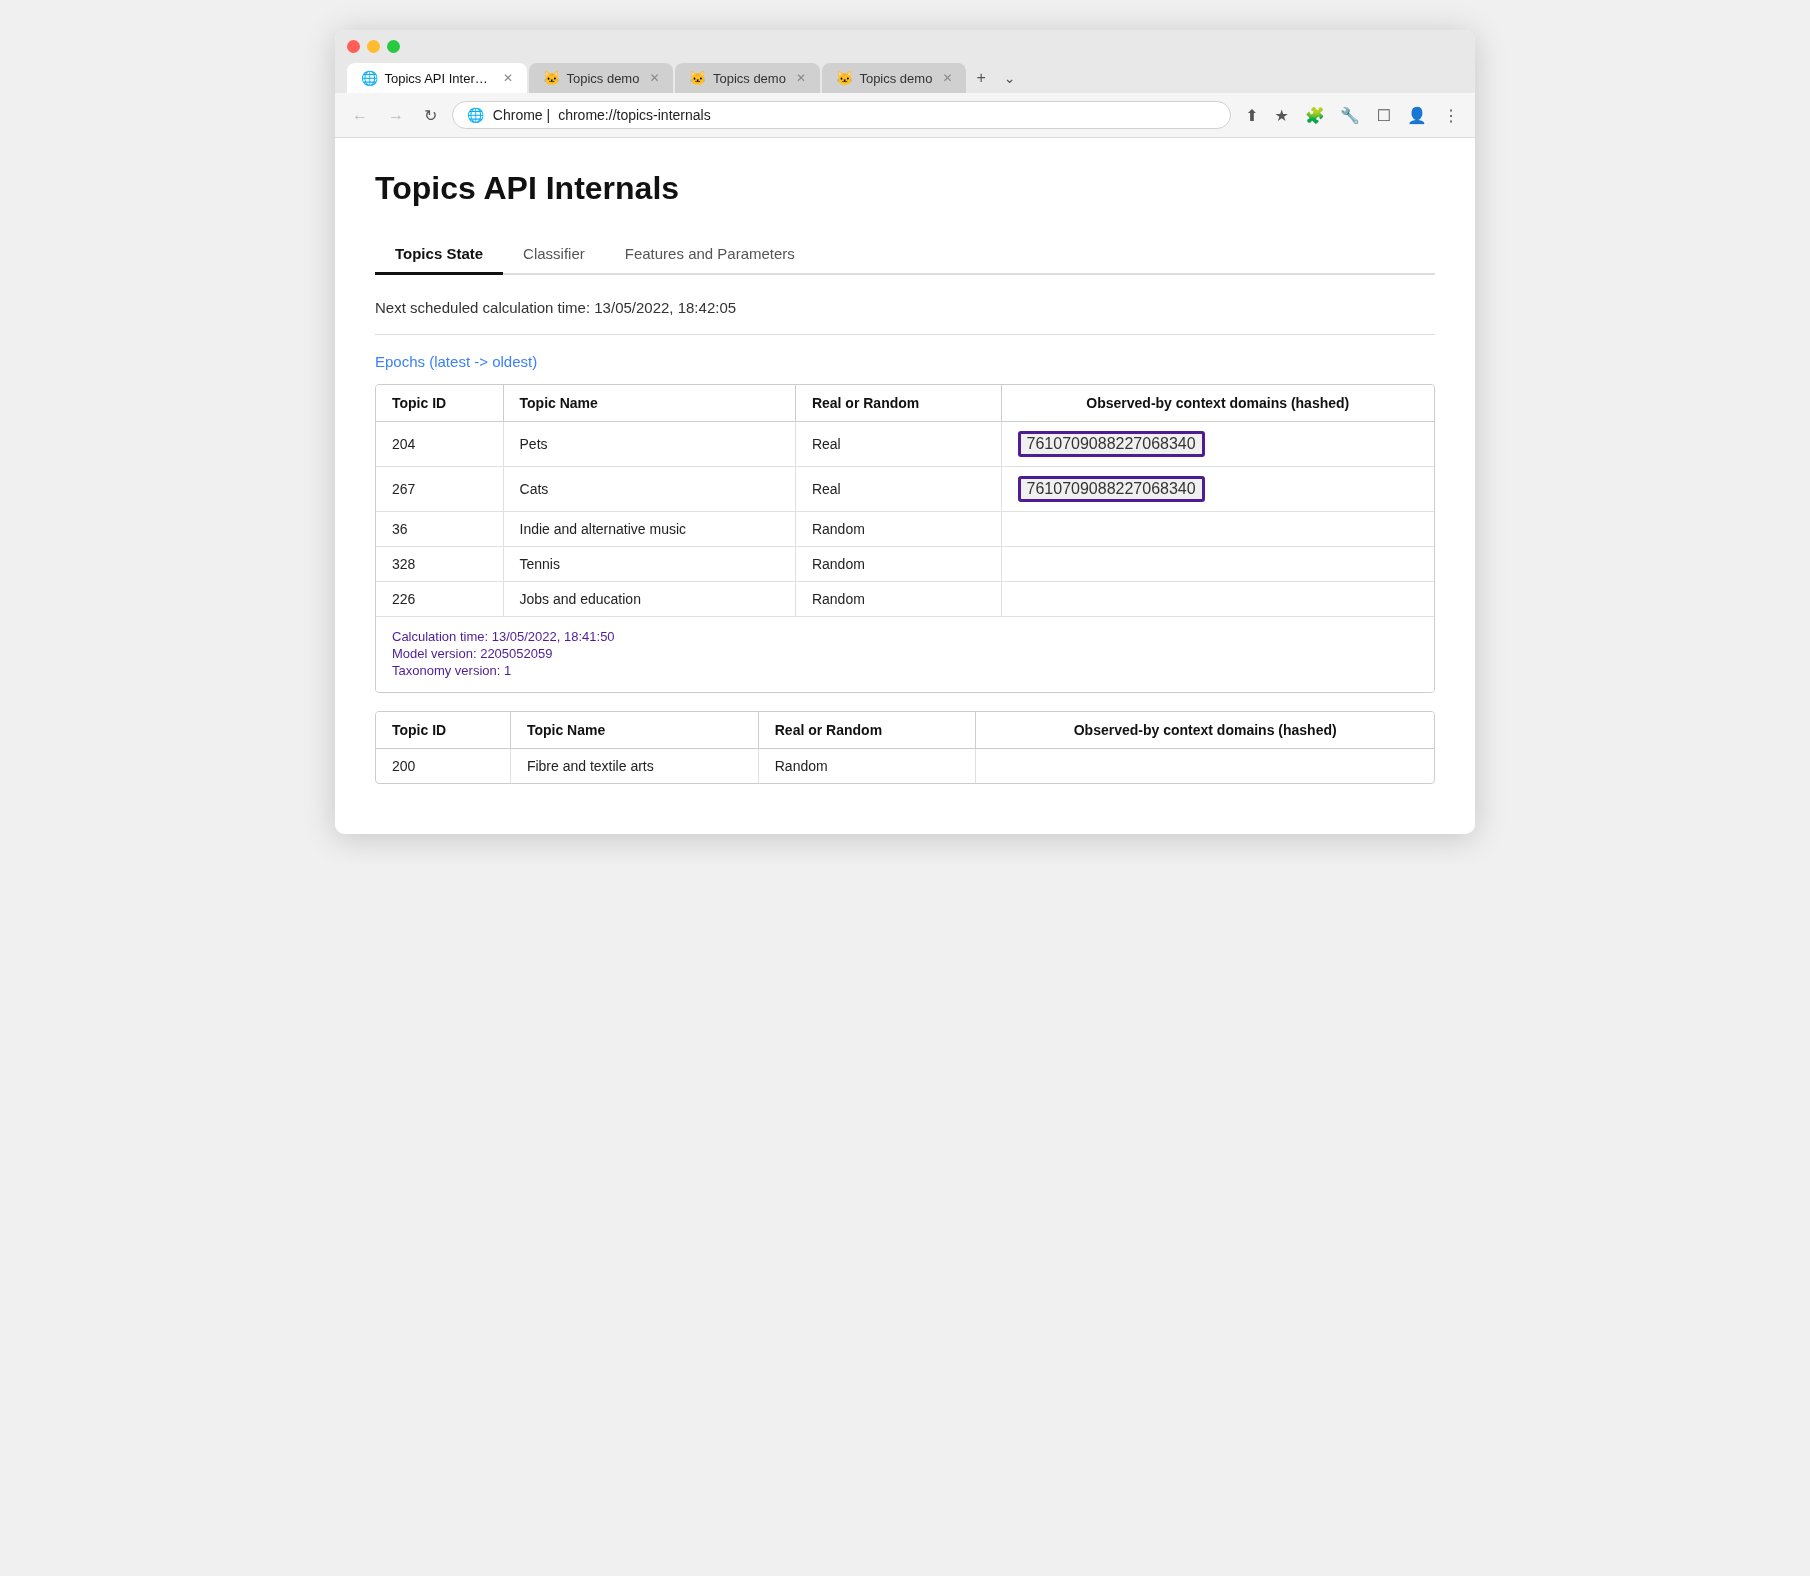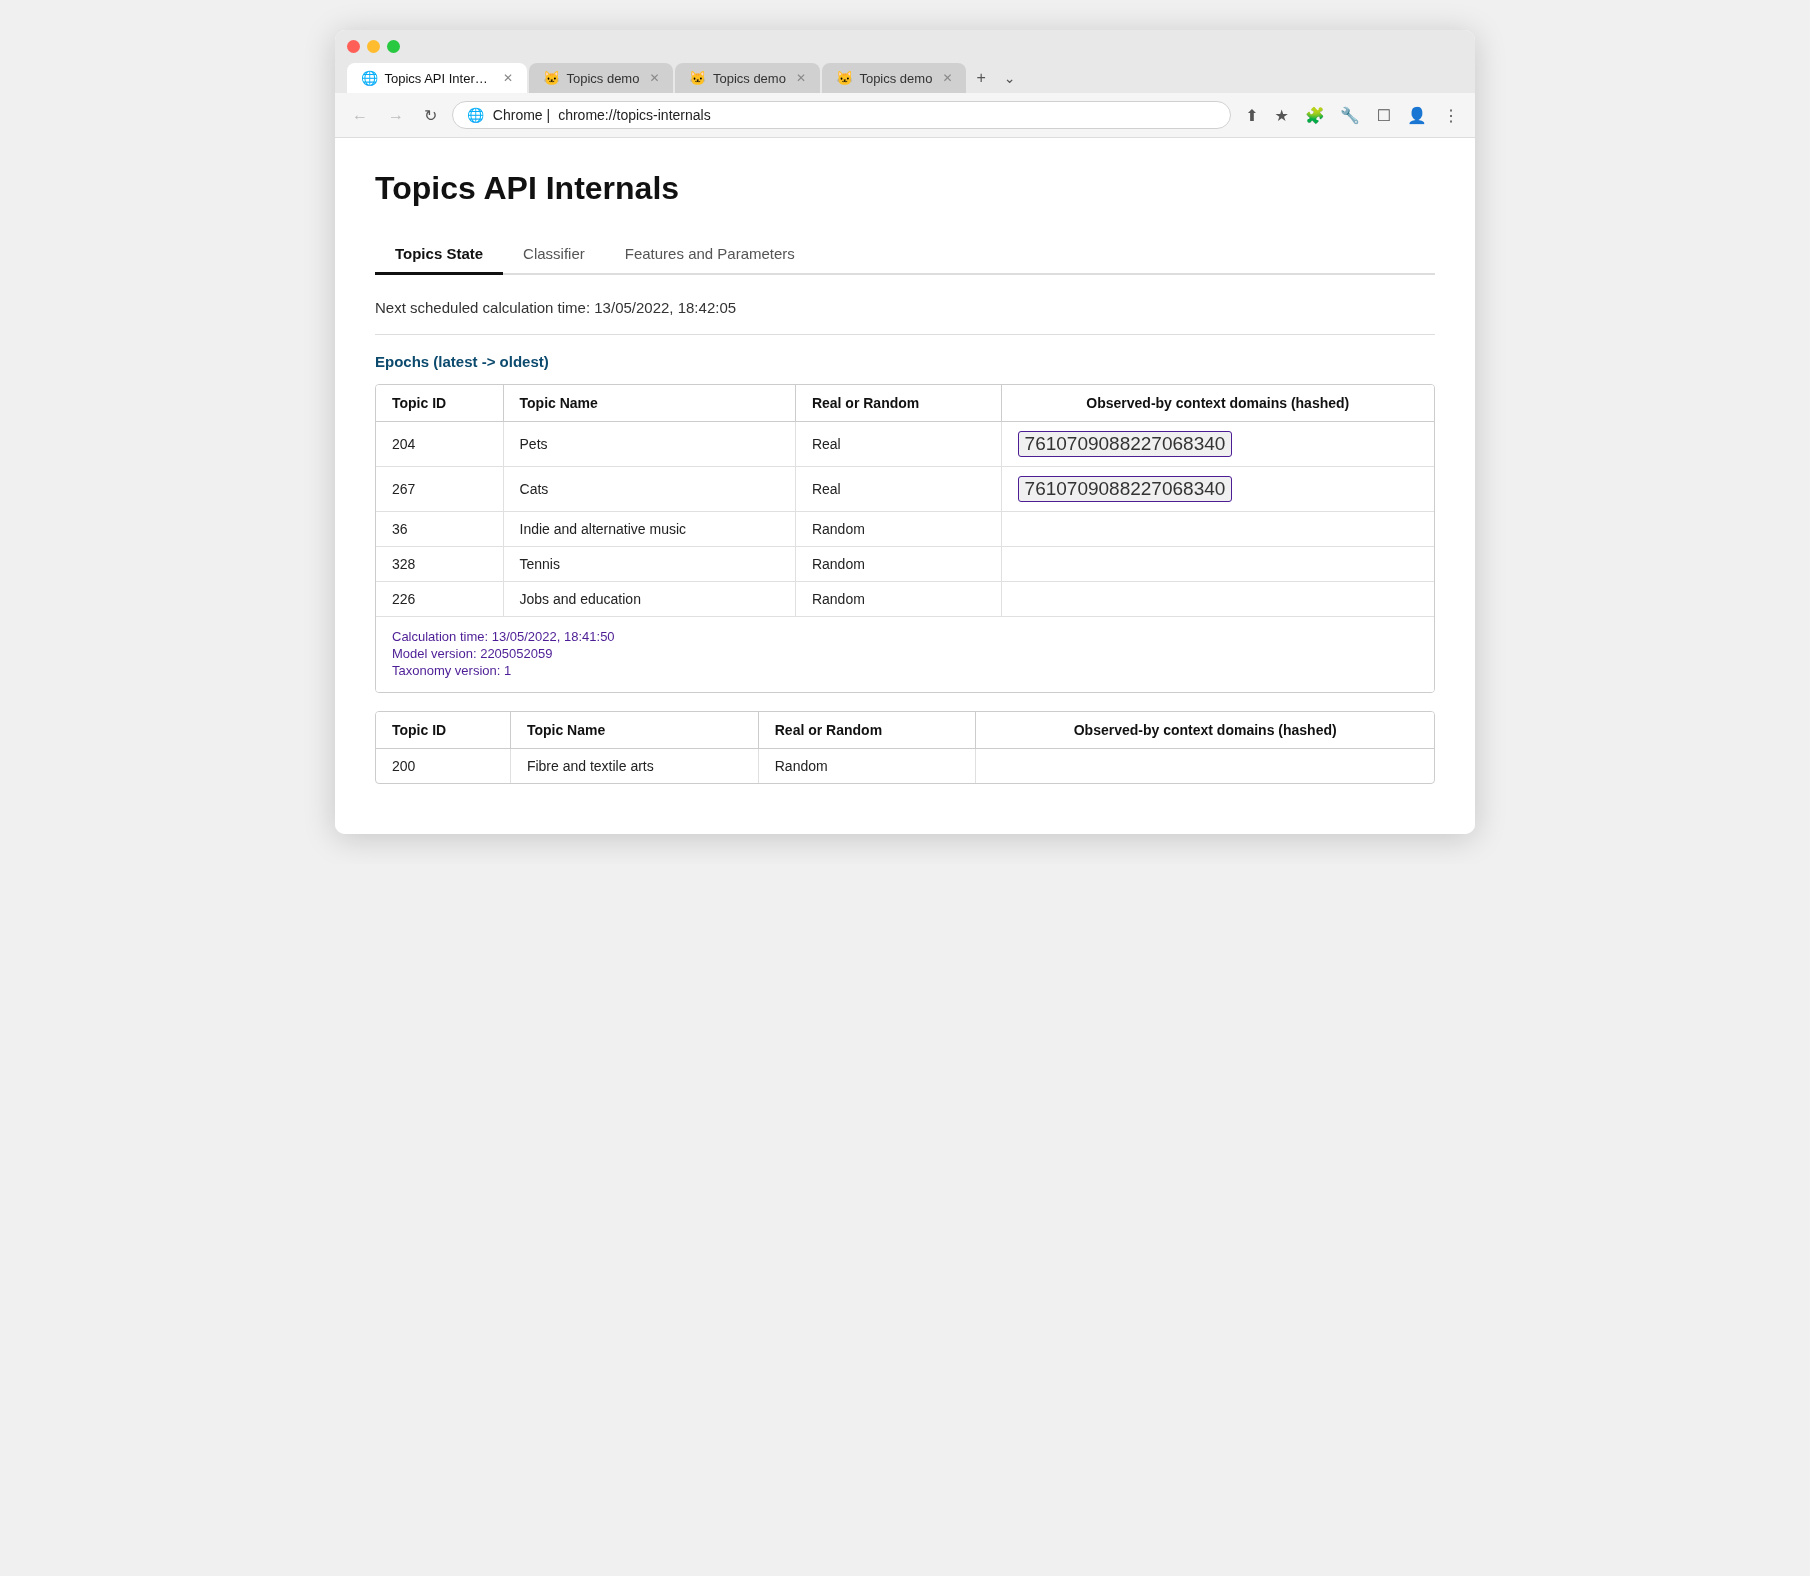--- a/index.html
+++ b/index.html
@@ -146,22 +146,22 @@
       color: #333;
       margin-bottom: 16px;
     }
     .divider {
       border: none;
       border-top: 1px solid #ddd;
       margin: 18px 0 18px 0;
     }
     .section-heading {
       font-size: 15px;
-      font-weight: bold;
-      color: #0c4a6e;
+      font-weight: normal;
+      color: #3b82f6;
       margin-bottom: 14px;
     }
 
     
     .epoch-card {
       border: 1px solid #ccc;
       border-radius: 4px;
       margin-bottom: 18px;
       overflow: hidden;
     }
@@ -188,24 +188,24 @@
       border-right: 1px solid #e0e0e0;
       color: #222;
       vertical-align: middle;
     }
     .epoch-table td:last-child { border-right: none; }
     .epoch-table tr:last-child td { border-bottom: none; }
 
     .hash-badge {
       display: inline-block;
       background: #f0f0f0;
-      border: 1px solid #4c1d95;
+      border: 3px solid #4c1d95;
       border-radius: 3px;
       padding: 1px 6px;
-      font-size: 19px;
+      font-size: 16px;
       color: #333;
     }
 
     .epoch-footer {
       padding: 12px 16px;
       background: #fff;
       font-size: 13px;
       color: #4c1d95;
       border-top: 1px solid #e0e0e0;
     }

